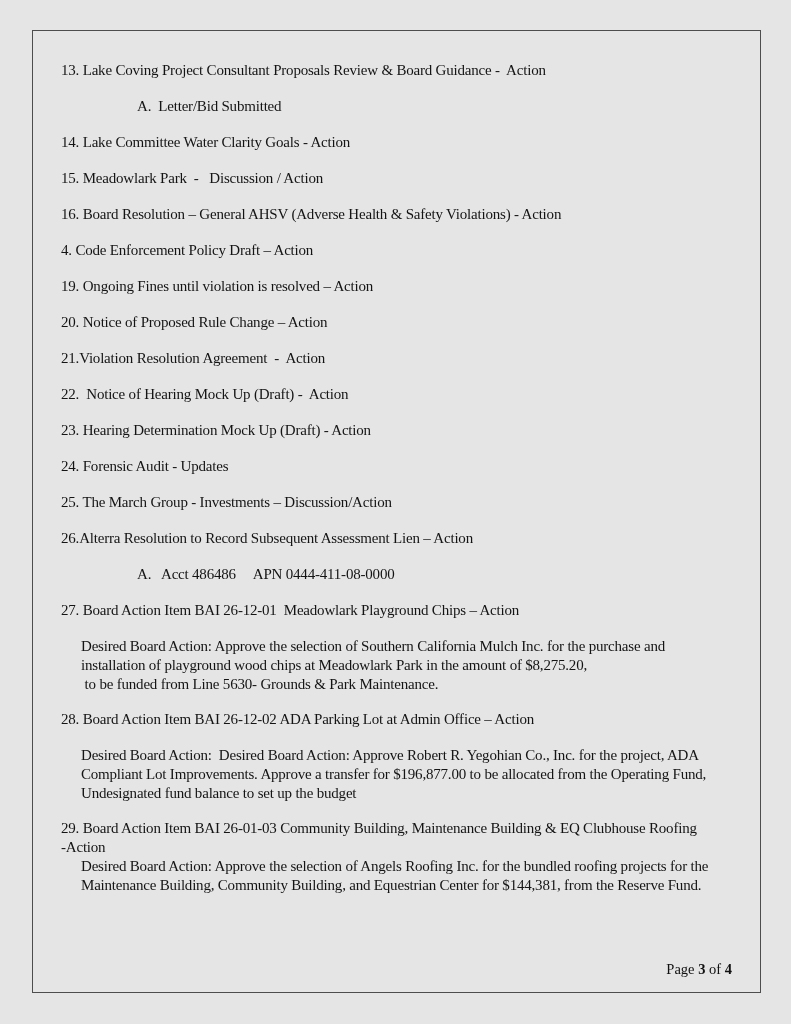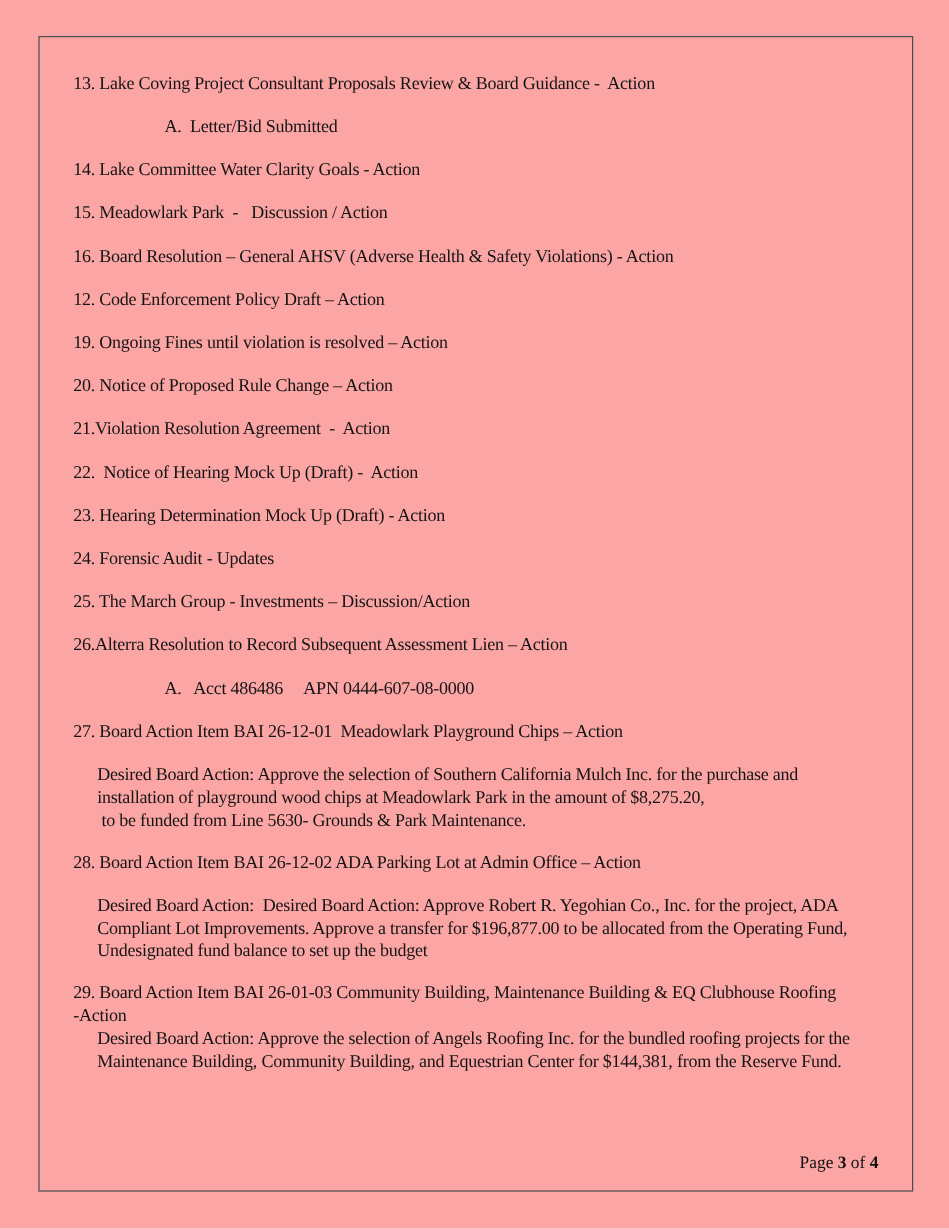--- a/index.html
+++ b/index.html
@@ -4,21 +4,21 @@
 <style>
   html, body {
     margin: 0;
     padding: 0;
     background: #ffffff;
   }
   .page {
     position: relative;
     width: 791px;
     height: 1024px;
-    background: #fca5a5;
+    background: #e5e5e5;
     overflow: hidden;
   }
   .page-border {
     position: absolute;
     left: 32px;
     top: 30px;
     width: 729px;
     height: 963px;
     box-sizing: border-box;
     border: 1px solid #4d4d4d;
@@ -83,21 +83,21 @@
         <div class="entry">
           <div class="itext">14. Lake Committee Water Clarity Goals - Action</div>
         </div>
         <div class="entry">
           <div class="itext">15. Meadowlark Park  -   Discussion / Action</div>
         </div>
         <div class="entry">
           <div class="itext">16. Board Resolution – General AHSV (Adverse Health &amp; Safety Violations) - Action</div>
         </div>
         <div class="entry">
-          <div class="itext">12. Code Enforcement Policy Draft – Action</div>
+          <div class="itext">4. Code Enforcement Policy Draft – Action</div>
         </div>
         <div class="entry">
           <div class="itext">19. Ongoing Fines until violation is resolved – Action</div>
         </div>
         <div class="entry">
           <div class="itext">20. Notice of Proposed Rule Change – Action</div>
         </div>
         <div class="entry">
           <div class="itext">21.Violation Resolution Agreement  -  Action</div>
         </div>
@@ -110,21 +110,21 @@
         <div class="entry">
           <div class="itext">24. Forensic Audit - Updates</div>
         </div>
         <div class="entry">
           <div class="itext">25. The March Group - Investments – Discussion/Action</div>
         </div>
         <div class="entry">
           <div class="itext">26.Alterra Resolution to Record Subsequent Assessment Lien – Action</div>
         </div>
         <div class="sub">
-          <div class="itext">A.   Acct 486486     APN 0444-607-08-0000</div>
+          <div class="itext">A.   Acct 486486     APN 0444-411-08-0000</div>
         </div>
         <div class="entry">
           <div class="itext">27. Board Action Item BAI 26-12-01  Meadowlark Playground Chips – Action</div>
         </div>
         <div class="para">
           <div class="pline">Desired Board Action: Approve the selection of Southern California Mulch Inc. for the purchase and</div>
           <div class="pline">installation of playground wood chips at Meadowlark Park in the amount of $8,275.20,</div>
           <div class="pline"> to be funded from Line 5630- Grounds &amp; Park Maintenance.</div>
         </div>
         <div class="entry">

